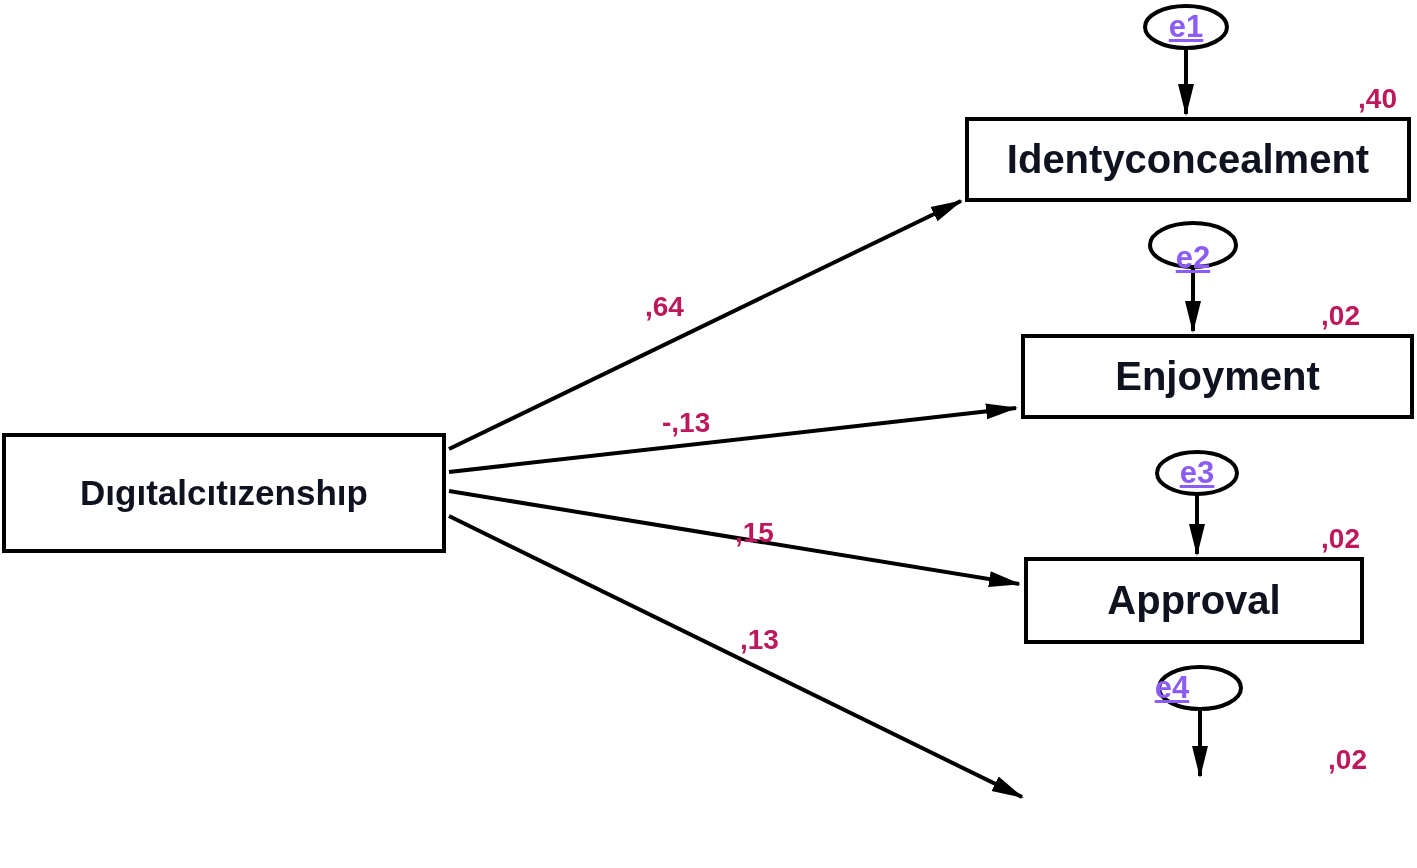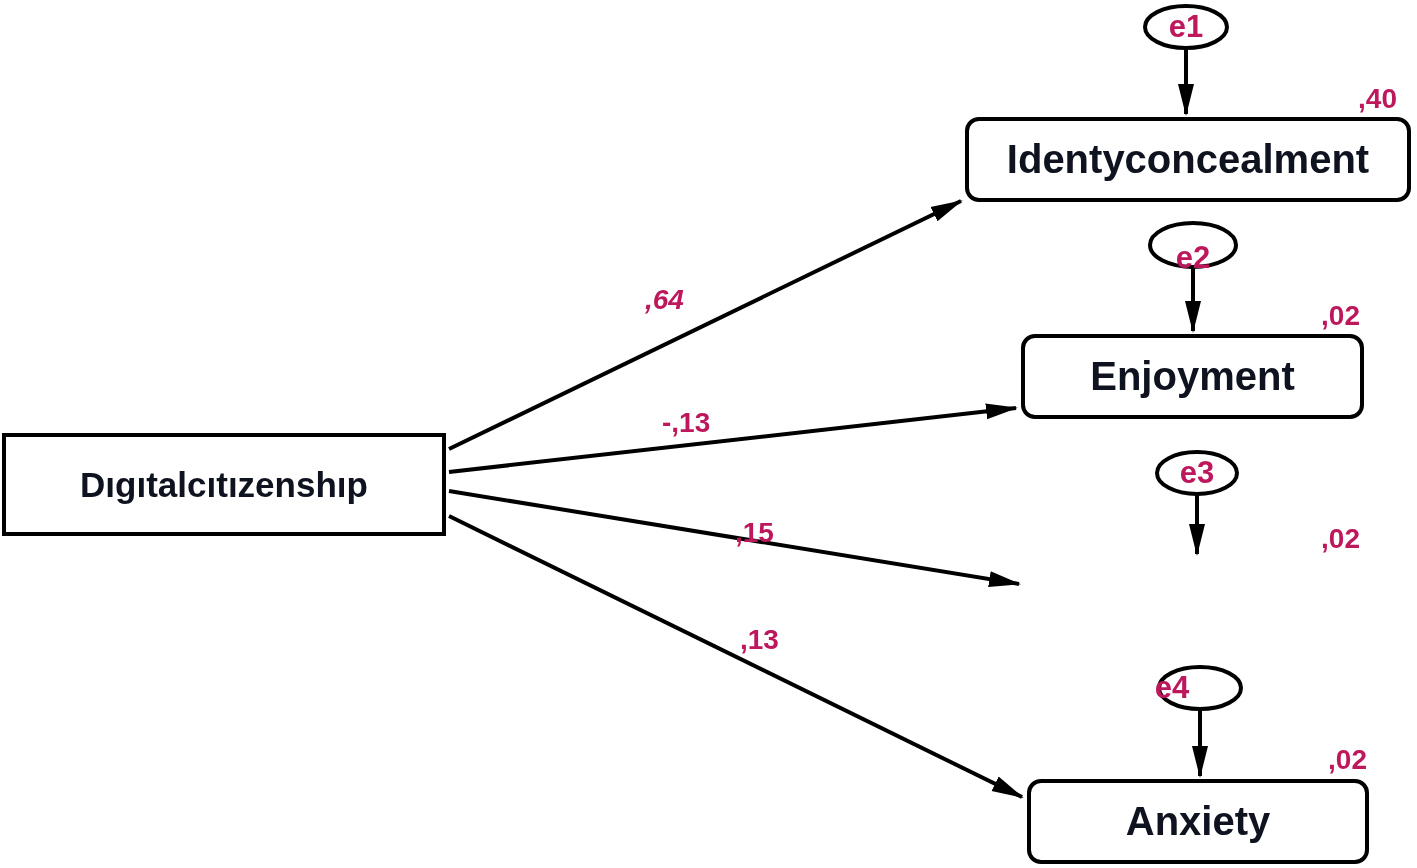--- a/index.html
+++ b/index.html
@@ -31,53 +31,54 @@
     align-items: center;
     justify-content: center;
     color: #0f1320;
     font-weight: bold;
     white-space: nowrap;
   }
   .node-exo {
     left: 2px;
     top: 433px;
     width: 444px;
-    height: 103px;
+    height: 120px;
     font-size: 35px;
   }
-  .node-out { font-size: 40px; border-radius: 14px; }
+  .node-out { font-size: 40px; }
   .node-out-0 { left: 965px;  top: 117px; width: 446px; height: 85px; }
-  .node-out-1 { left: 1021px; top: 334px; width: 343px; height: 85px; align-items: center; }
+  .node-out-1 { left: 1021px; top: 334px; width: 393px; height: 85px; align-items: center; }
   .node-out-2 { left: 1024px; top: 557px; width: 340px; height: 87px; }
   .node-out-3 { left: 1027px; top: 779px; width: 342px; height: 85px; }
   .num-label {
     position: absolute;
     color: #be185d;
     font-weight: bold;
     font-size: 28px;
     line-height: 30px;
     white-space: nowrap;
   }
   .r2-label { width: 100px; text-align: right; }
   .r2-0 { left: 1297px; top: 84px;  }
   .r2-1 { left: 1260px; top: 301px; }
   .r2-2 { left: 1260px; top: 524px; }
   .r2-3 { left: 1267px; top: 745px; }
-  .coef-0 { left: 645px; top: 285px; font-style: italic; }
+  .coef-0 { left: 645px; top: 292px; }
   .coef-1 { left: 662px; top: 408px; }
   .coef-2 { left: 735px; top: 518px; }
   .coef-3 { left: 740px; top: 625px; text-align: right; }
   .err-label {
     position: absolute;
     width: 100px;
     text-align: center;
-    color: #be185d;
+    color: #8b5cf6;
     font-weight: bold;
     font-size: 31px;
     line-height: 36px;
+    text-decoration: underline;
   }
   .err-0 { left: 1136px; top: 9px;   }
   .err-1 { left: 1143px; top: 240px; }
   .err-2 { left: 1147px; top: 455px; }
   .err-3 { left: 1122px; top: 670px; }
 </style>
 </head>
 <body>
 
 <div class="canvas">
@@ -108,22 +109,22 @@
   <div class="node node-exo">
     <span>Dıgıtalcıtızenshıp</span>
   </div>
 
   <div class="node node-out node-out-0">
     <span>Identyconcealment</span>
   </div>
   <div class="node node-out node-out-1">
     <span>Enjoyment</span>
   </div>
-  <div class="node node-out node-out-3">
-    <span>Anxiety</span>
+  <div class="node node-out node-out-2">
+    <span>Approval</span>
   </div>
 
   <div class="num-label r2-label r2-0">,40</div>
   <div class="num-label r2-label r2-1">,02</div>
   <div class="num-label r2-label r2-2">,02</div>
   <div class="num-label r2-label r2-3">,02</div>
 
   <div class="num-label coef-0">,64</div>
   <div class="num-label coef-1">-,13</div>
   <div class="num-label coef-2">,15</div>

